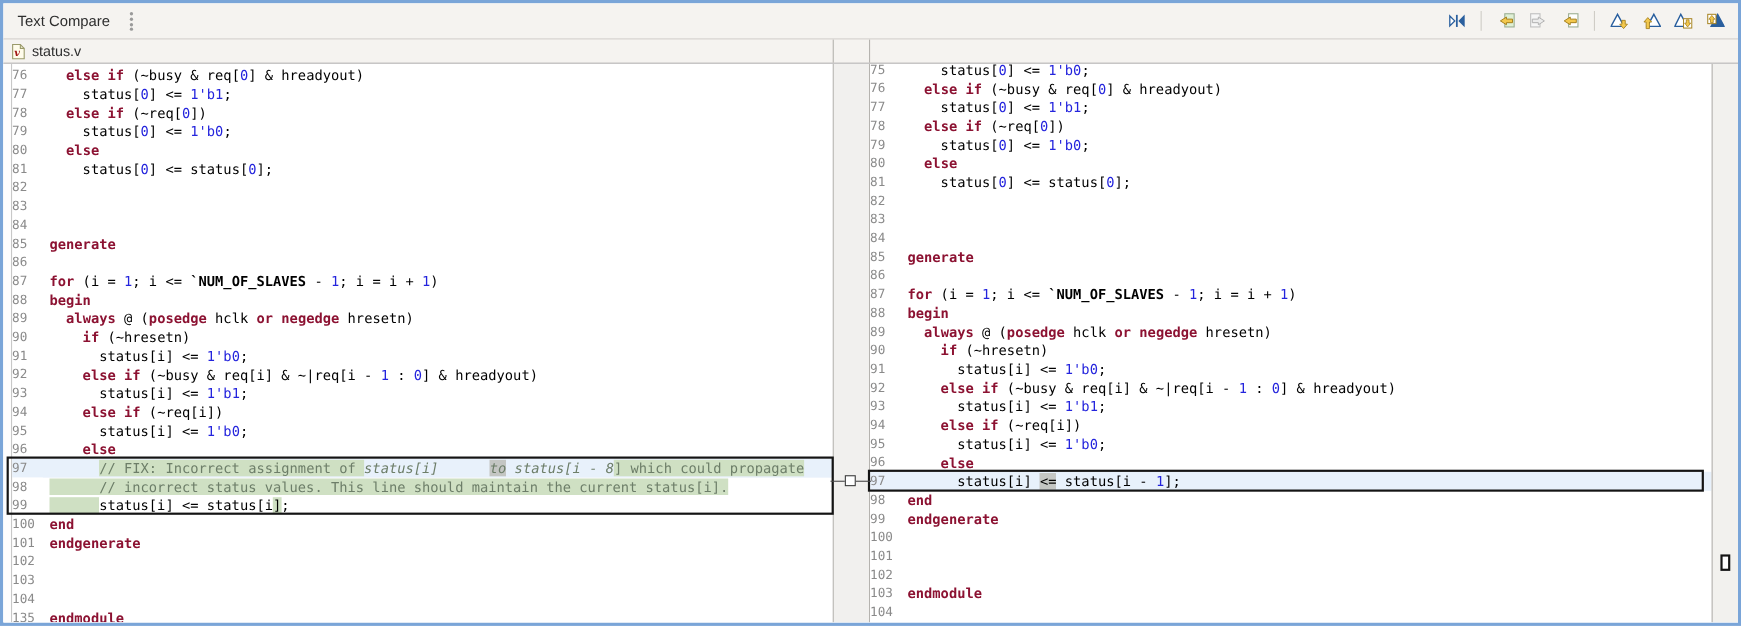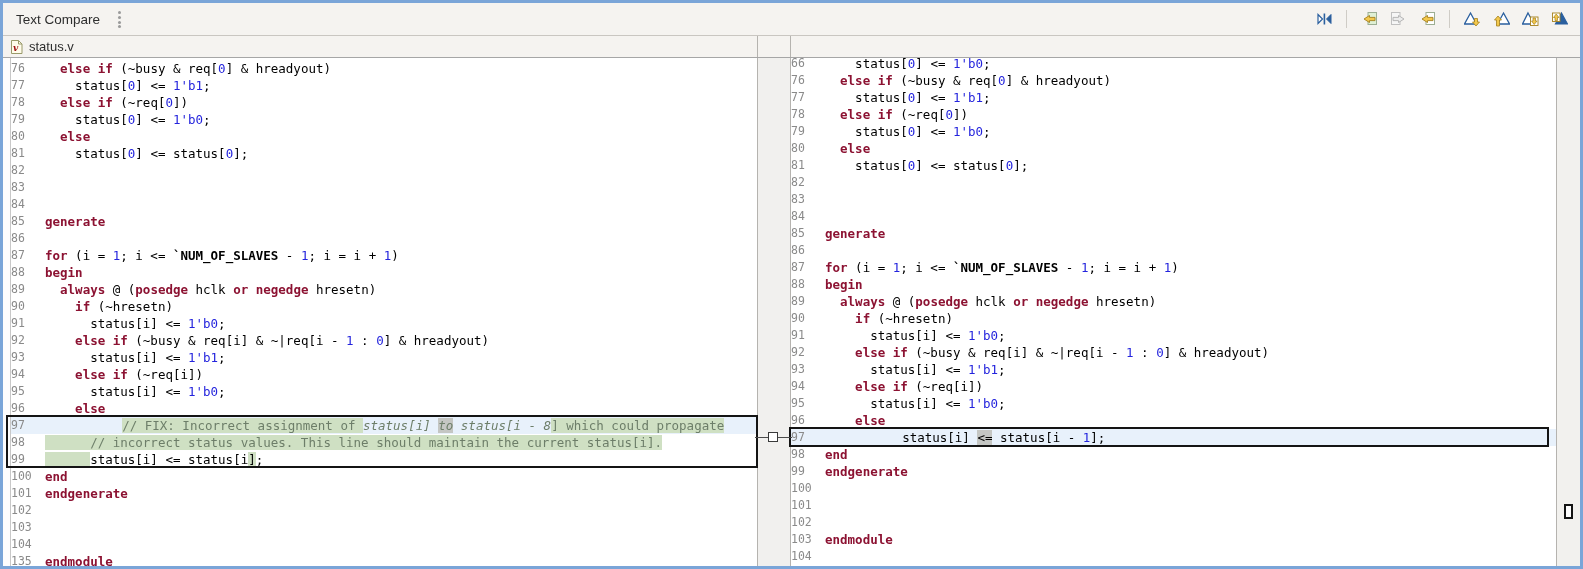--- a/index.html
+++ b/index.html
@@ -34,28 +34,28 @@
   .pane-right{flex:1;display:flex;}
   .ruler{width:8px;flex:0 0 8px;background:#fdfdfd;border-right:1px solid #c8c8c8;}
   .rows{flex:1;overflow:hidden;}
   .rows-left{padding-top:2px;}
   .rows-right{margin-top:-3px;}
   .row{height:17px;line-height:17px;white-space:pre;display:flex;
     font-family:"DejaVu Sans Mono","Liberation Mono",monospace;font-size:12.5px;color:#000;}
   .row .ln{width:28px;flex:0 0 28px;text-align:left;padding-right:5px;color:#8a8a8a;font-size:11.5px;}
   .row .code{flex:1;padding-left:6px;}
   .row.bg-blue .code{background:var(--rowblue);}
-  .row.bg-blue{background:var(--rowblue);gap:32px;}
+  .row.bg-blue{background:var(--rowblue);}
   .s-k{color:var(--kw);font-weight:bold;}
   .s-n{color:var(--num);}
   .s-m{color:#000;font-weight:bold;}
   .s-p{color:#000;}
   .s-c{color:var(--cmt);font-style:italic;}
   .s-cg{color:var(--cmt);background:var(--hlg);}
-  .s-cx{color:var(--cmt);font-style:italic;background:var(--hlx);}
+  .s-cx{color:var(--cmt);font-style:italic;background:var(--hlx);margin-left:39px;}
   .s-pg{background:var(--hlg);}
   .s-px{background:var(--hlx);}
   
   .overview{width:24px;flex:0 0 24px;background:#f2f1ee;border-left:1px solid #b5b3af;position:relative;}
   .ov-marker{position:absolute;top:446px;left:7px;width:9px;height:15px;border:2px solid #141414;background:#fdfdfd;}
   
   .diff-box{position:absolute;border:2px solid #141414;pointer-events:none;}
   .diff-box-left{left:3px;top:357px;width:752px;height:53px;}
   .diff-box-right{left:786px;top:369px;width:760px;height:20px;}
   .conn-line{position:absolute;left:752px;top:379px;width:37px;height:0;border-top:1px solid #4a4a4a;}
@@ -173,21 +173,21 @@
           <div class="row"><span class="ln">101</span><span class="code"><span class="s-k">endgenerate</span></span></div>
           <div class="row"><span class="ln">102</span><span class="code"></span></div>
           <div class="row"><span class="ln">103</span><span class="code"></span></div>
           <div class="row"><span class="ln">104</span><span class="code"></span></div>
           <div class="row"><span class="ln">135</span><span class="code"><span class="s-k">endmodule</span></span></div>
         </div>
     </div>
     <div class="gutter"></div>
     <div class="pane pane-right">
       <div class="rows rows-right" id="rows-right">
-          <div class="row"><span class="ln">66</span><span class="code"><span class="s-p">    status[</span><span class="s-n">0</span><span class="s-p">] &lt;= </span><span class="s-n">1'b0</span><span class="s-p">;</span></span></div>
+          <div class="row"><span class="ln">75</span><span class="code"><span class="s-p">    status[</span><span class="s-n">0</span><span class="s-p">] &lt;= </span><span class="s-n">1'b0</span><span class="s-p">;</span></span></div>
           <div class="row"><span class="ln">76</span><span class="code"><span class="s-p">  </span><span class="s-k">else if</span><span class="s-p"> (~busy &amp; req[</span><span class="s-n">0</span><span class="s-p">] &amp; hreadyout)</span></span></div>
           <div class="row"><span class="ln">77</span><span class="code"><span class="s-p">    status[</span><span class="s-n">0</span><span class="s-p">] &lt;= </span><span class="s-n">1'b1</span><span class="s-p">;</span></span></div>
           <div class="row"><span class="ln">78</span><span class="code"><span class="s-p">  </span><span class="s-k">else if</span><span class="s-p"> (~req[</span><span class="s-n">0</span><span class="s-p">])</span></span></div>
           <div class="row"><span class="ln">79</span><span class="code"><span class="s-p">    status[</span><span class="s-n">0</span><span class="s-p">] &lt;= </span><span class="s-n">1'b0</span><span class="s-p">;</span></span></div>
           <div class="row"><span class="ln">80</span><span class="code"><span class="s-p">  </span><span class="s-k">else</span></span></div>
           <div class="row"><span class="ln">81</span><span class="code"><span class="s-p">    status[</span><span class="s-n">0</span><span class="s-p">] &lt;= status[</span><span class="s-n">0</span><span class="s-p">];</span></span></div>
           <div class="row"><span class="ln">82</span><span class="code"></span></div>
           <div class="row"><span class="ln">83</span><span class="code"></span></div>
           <div class="row"><span class="ln">84</span><span class="code"></span></div>
           <div class="row"><span class="ln">85</span><span class="code"><span class="s-k">generate</span></span></div>

